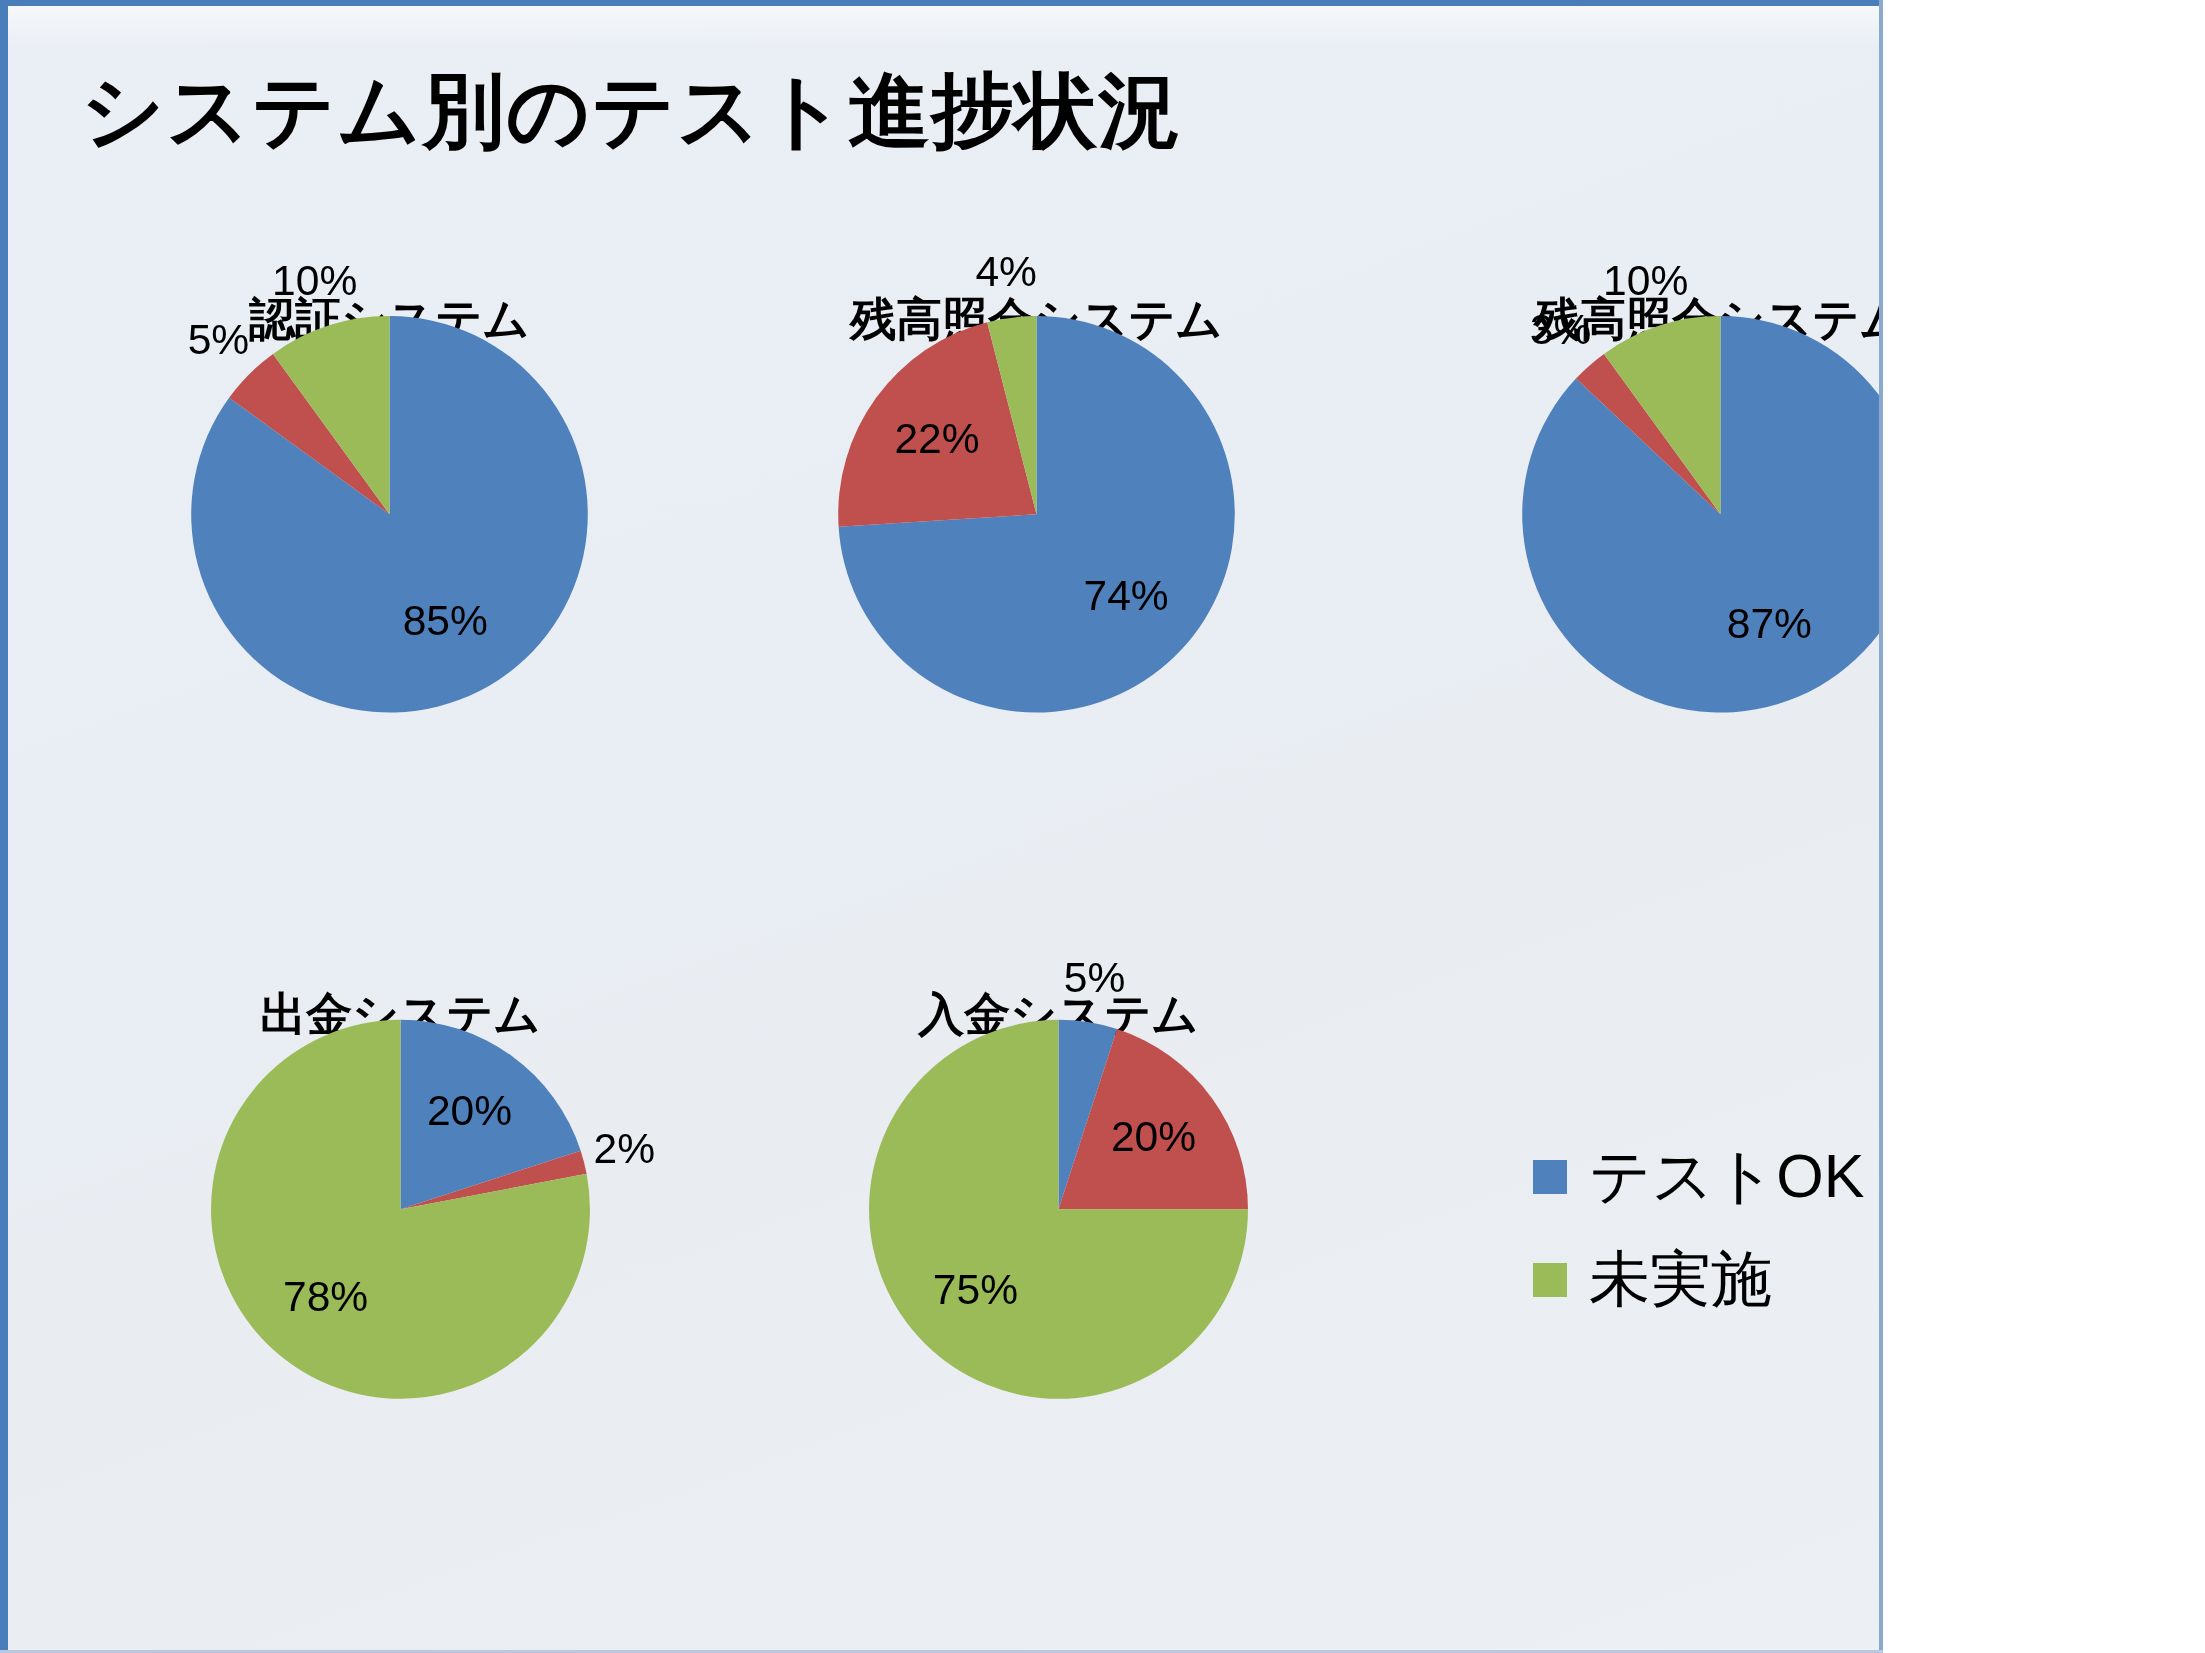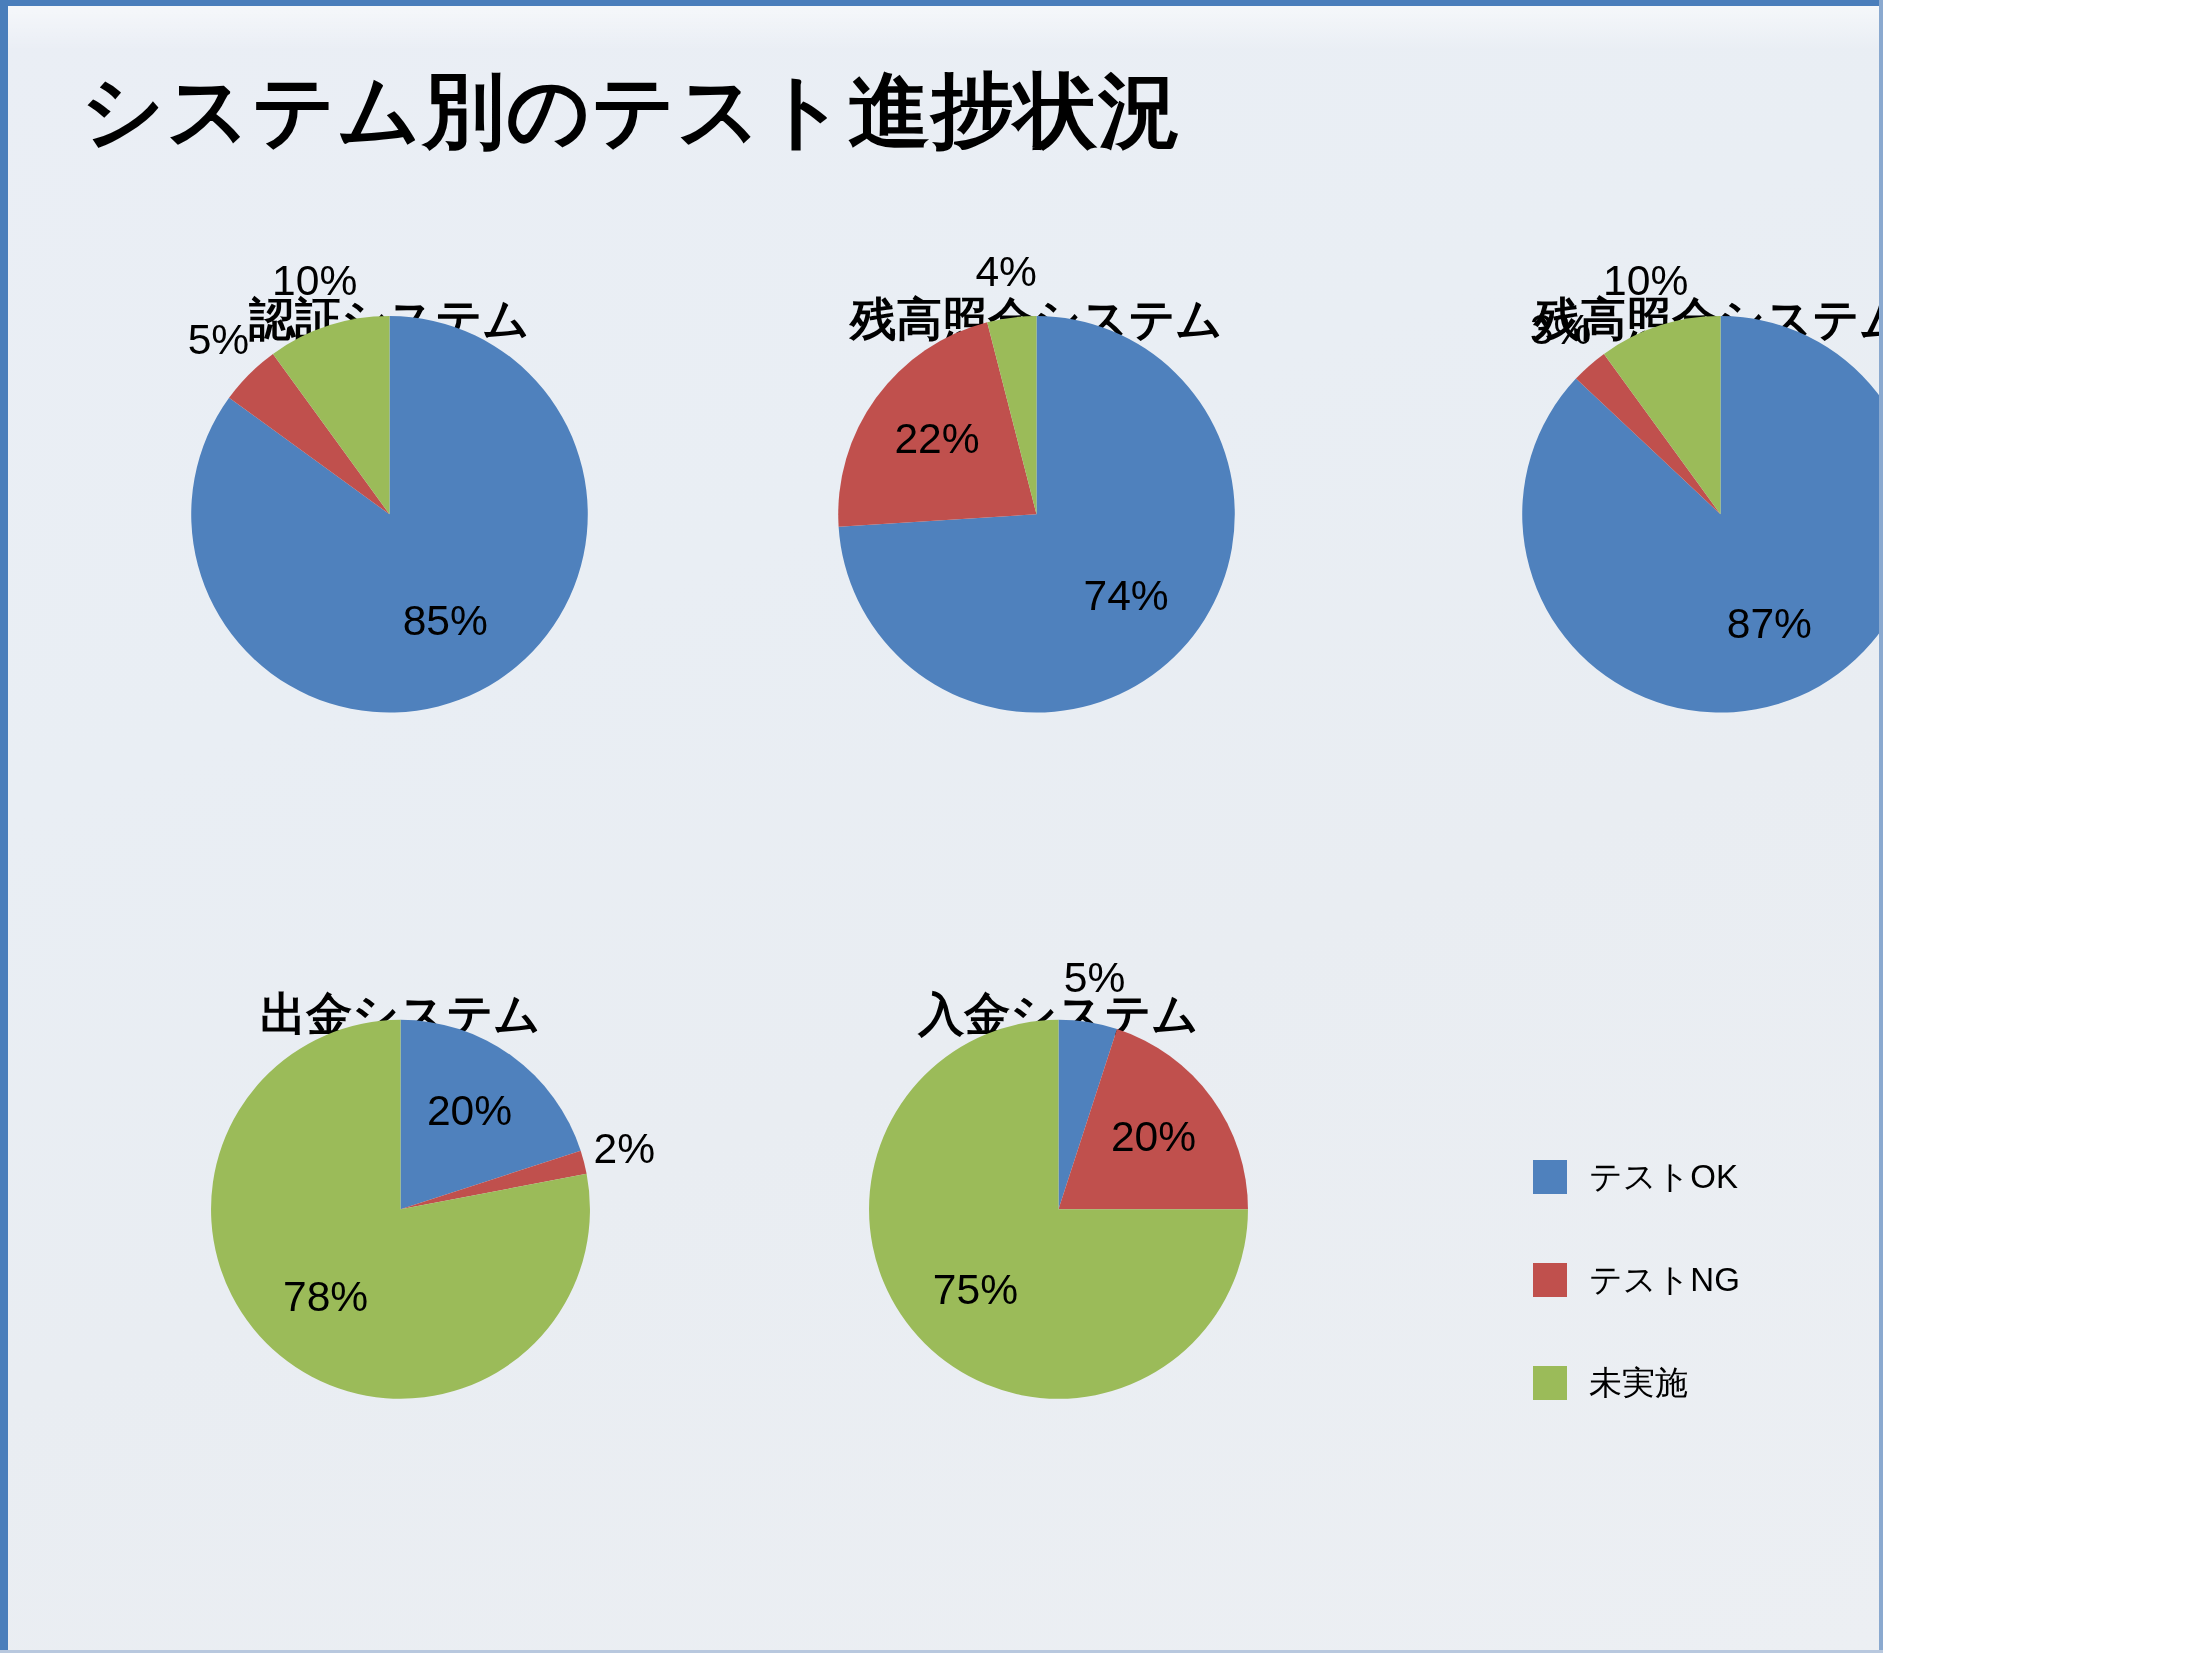--- a/index.html
+++ b/index.html
@@ -101,21 +101,21 @@
     align-items: center;
     height: 103px;
   }
   .legend-swatch {
     width: 34px;
     height: 34px;
     flex: 0 0 auto;
     margin-right: 22px;
   }
   .legend-label {
-    font-size: 33px;
+    font-size: 61px;
     color: #000000;
     white-space: nowrap;
     line-height: 1;
   }
 </style>
 </head>
 <body>
 
 <div id="slide">
 
@@ -195,23 +195,19 @@
         </div>
       </div>
     </div>
 
   <div id="legend">
       <div class="legend-item">
         <span class="legend-swatch" style="background: rgb(79, 129, 189);"></span>
         <span class="legend-label">テストOK</span>
       </div>
       <div class="legend-item">
-        <span class="legend-swatch" style="background: rgb(192, 80, 77);"></span>
-        <span class="legend-label">テストNG</span>
-      </div>
-      <div class="legend-item">
         <span class="legend-swatch" style="background: rgb(155, 187, 89);"></span>
         <span class="legend-label">未実施</span>
       </div>
     </div>
 
 </div>
 
 
 </body></html>

